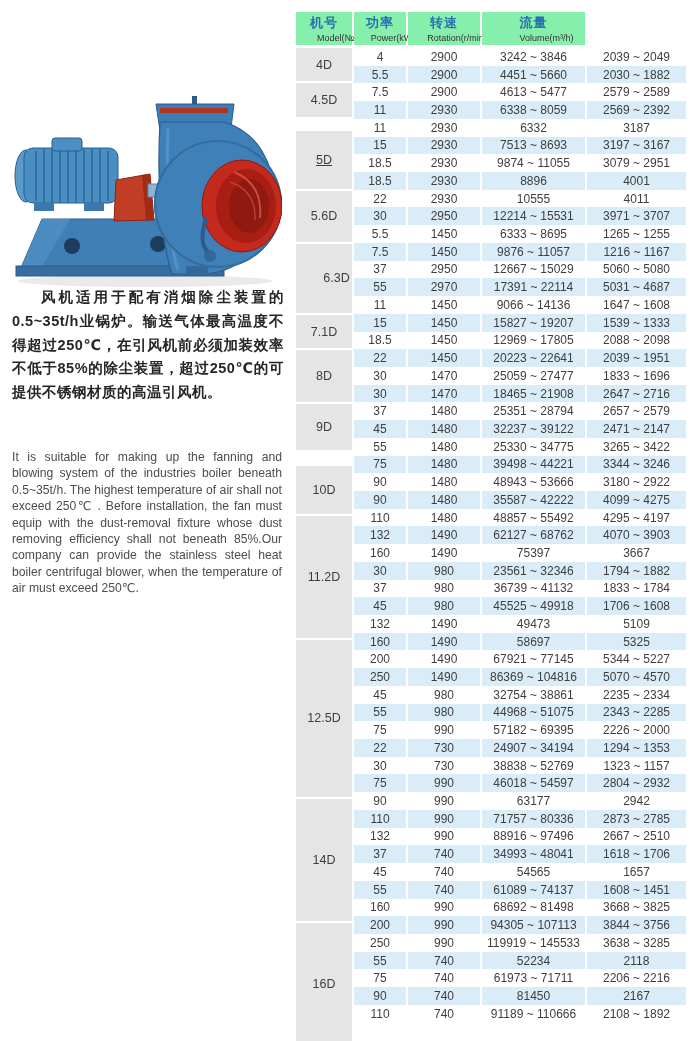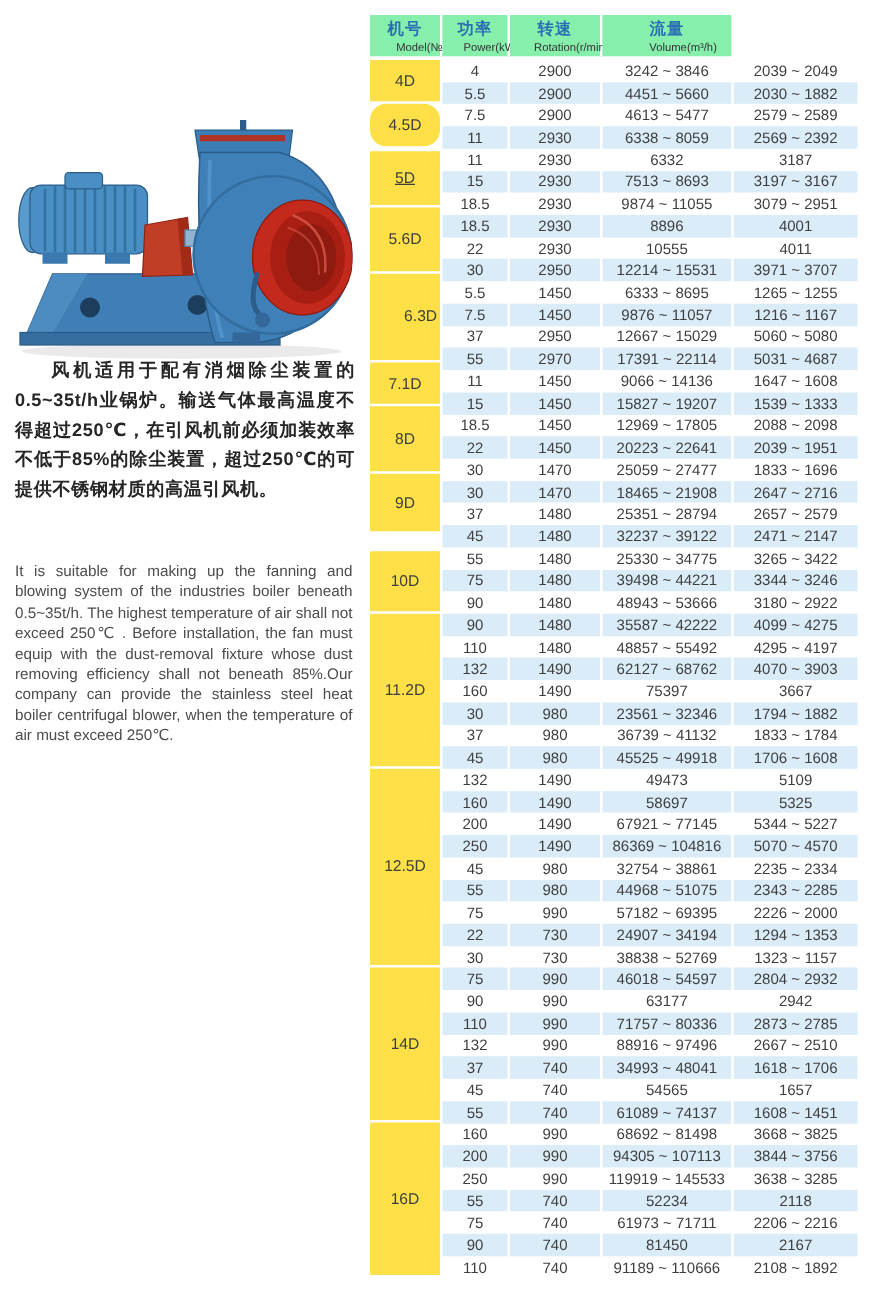--- a/index.html
+++ b/index.html
@@ -29,21 +29,21 @@
   .h-cell:nth-child(1){width:56px;}
   .h-cell:nth-child(2){width:52px;}
   .h-cell:nth-child(3){width:72px;}
   .h-cell:nth-child(4){width:103px;}
   .h-cell:nth-child(5){width:99px;}
   .h-cn{font-size:13px;font-weight:bold;color:#2a6fb3;letter-spacing:1px;}
   .h-en{font-size:9px;color:#333333;margin-top:1px;margin-left:26px;}
   .t-body{display:flex;}
   .model-col{width:56px;margin-right:2px;}
   .m-cell{
-    background:#fde047;display:flex;align-items:center;justify-content:center;
+    background:#e5e5e5;display:flex;align-items:center;justify-content:center;
     font-size:12.5px;color:#3e3e3e;
   }
   .rows-col{flex:1;}
   .t-row{display:flex;height:17.72px;}
   .t-row:nth-child(even){background:#d9ecf8;}
   .t-cell{
     display:flex;align-items:center;justify-content:center;
     font-size:12px;color:#3e3e3e;border-right:2px solid #ffffff;
     box-sizing:content-box;white-space:nowrap;
   }
@@ -130,22 +130,22 @@
         <div class="h-en">Rotation(r/min)</div>
       </div>
       <div class="h-cell">
         <div class="h-cn">流量</div>
         <div class="h-en">Volume(m³/h)</div>
       </div>
     </div>
   <div class="t-body">
     <div class="model-col">
         <div class="m-cell" style="height: 33.44px; margin-bottom: 2px;">4D</div>
-        <div class="m-cell" style="height: 33.44px; margin-bottom: 4px; border-radius: 13px;">4.5D</div>
-        <div class="m-cell" style="height: 43px; margin-bottom: 2px; text-decoration: underline;">5D</div>
+        <div class="m-cell" style="height: 33.44px; margin-bottom: 14px;">4.5D</div>
+        <div class="m-cell" style="height: 58px; margin-bottom: 2px; text-decoration: underline;">5D</div>
         <div class="m-cell" style="height: 51.16px; margin-bottom: 2px;">5.6D</div>
         <div class="m-cell" style="height: 68.88px; margin-bottom: 2px; padding-left: 25px;">6.3D</div>
         <div class="m-cell" style="height: 33.44px; margin-bottom: 2px;">7.1D</div>
         <div class="m-cell" style="height: 51.16px; margin-bottom: 2px;">8D</div>
         <div class="m-cell" style="height: 46px; margin-bottom: 16px;">9D</div>
         <div class="m-cell" style="height: 48px; margin-bottom: 2px;">10D</div>
         <div class="m-cell" style="height: 122.04px; margin-bottom: 2px;">11.2D</div>
         <div class="m-cell" style="height: 157.48px; margin-bottom: 2px;">12.5D</div>
         <div class="m-cell" style="height: 122.04px; margin-bottom: 2px;">14D</div>
         <div class="m-cell" style="height: 122.04px; margin-bottom: 2px;">16D</div>

